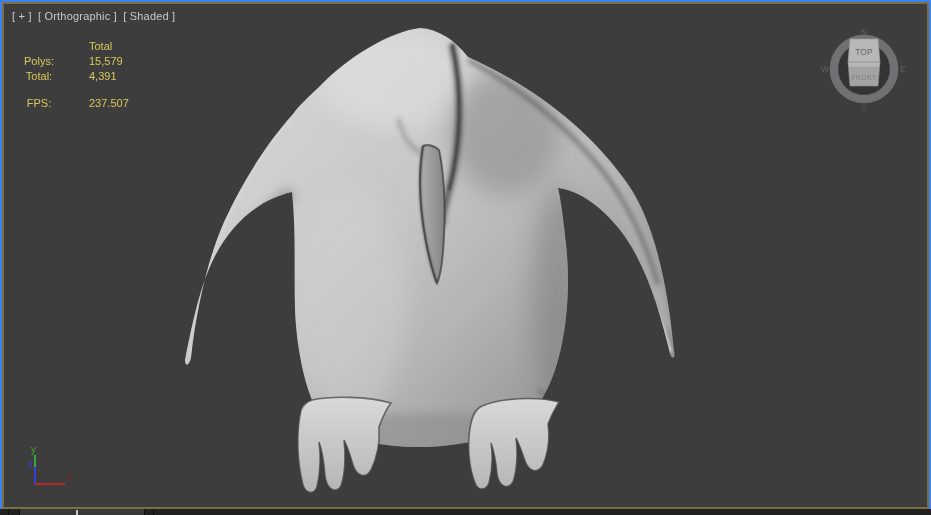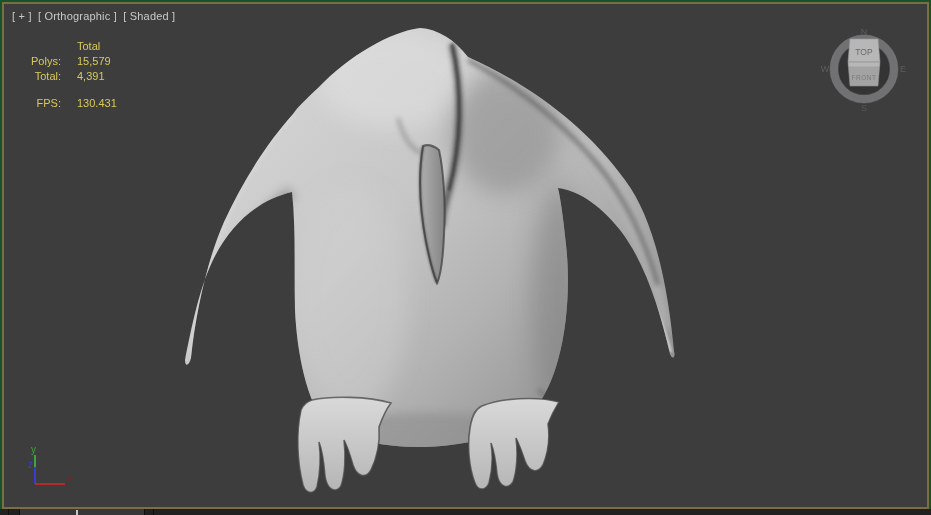--- a/index.html
+++ b/index.html
@@ -1,29 +1,29 @@
 <!DOCTYPE html>
 <html><head>
 <meta charset="utf-8">
 <style>
   html,body{margin:0;padding:0;background:#282828;width:931px;height:515px;overflow:hidden;
     font-family:"Liberation Sans",sans-serif;-webkit-font-smoothing:antialiased;}
-  .stage{position:relative;width:931px;height:515px;background:#14532d;}
+  .stage{position:relative;width:931px;height:515px;background:#3b82f6;}
   
   .viewport{position:absolute;left:2px;top:2px;right:2px;bottom:6px;border:2px solid #7b6f42;
     background:#3d3d3d;overflow:hidden;}
   .scene-svg{position:absolute;left:-4px;top:-4px;width:931px;height:515px;display:block;}
   
   .vp-label{position:absolute;left:8px;top:6px;font-size:11px;color:#c9c9c9;letter-spacing:.2px;
     user-select:none;white-space:nowrap;}
   .vp-label span{margin-right:3px;cursor:pointer;}
   
   .stats{position:absolute;left:13px;top:35px;font-size:11px;color:#d9c95a;line-height:15px;}
-  .stats .srow{display:grid;grid-template-columns:44px auto;column-gap:16px;}
-  .stats .slabel{text-align:right;}
+  .stats .srow{display:grid;grid-template-columns:44px auto;column-gap:28px;}
+  .stats .slabel{text-align:center;}
   .stats .spacer{height:12px;}
   
   .viewcube{position:absolute;right:16px;top:22px;width:92px;height:88px;}
   
   .axis-gizmo{position:absolute;left:18px;bottom:16px;width:64px;height:48px;}
   
   .timeline{position:absolute;left:0;right:0;bottom:0;height:6px;background:#212121;}
   .timeline .tl-line{position:absolute;top:0;bottom:0;width:1px;background:#0f0f0f;}
   .timeline .tl-slider{position:absolute;top:0;bottom:0;left:19px;width:124px;background:#383838;
     border-left:1px solid #0f0f0f;border-right:1px solid #0f0f0f;}
@@ -148,21 +148,21 @@
         <span class="slabel">Polys:</span>
         <span>15,579</span>
       </div>
       <div class="srow">
         <span class="slabel">Total:</span>
         <span>4,391</span>
       </div>
       <div class="spacer"></div>
       <div class="srow">
         <span class="slabel">FPS:</span>
-        <span>130.431</span>
+        <span>237.507</span>
       </div>
     </div>
 
     <svg class="viewcube" viewBox="0 0 92 88">
       <circle cx="45" cy="43" r="34" fill="none" stroke="#8a8a8a" stroke-width="0.8" opacity="0.45"></circle>
       <circle cx="45" cy="43" r="29.5" fill="none" stroke="#7e7e82" stroke-width="9" opacity="0.8"></circle>
       <circle cx="45" cy="43" r="25" fill="#2c2c2c" opacity="0.5"></circle>
       <circle cx="45" cy="43" r="25.3" fill="none" stroke="#242424" stroke-width="1.4" opacity="0.6"></circle>
       <text x="45" y="9" font-size="9" fill="#5e5e5e" text-anchor="middle">N</text>
       <text x="84" y="46" font-size="9" fill="#5e5e5e" text-anchor="middle">E</text>

